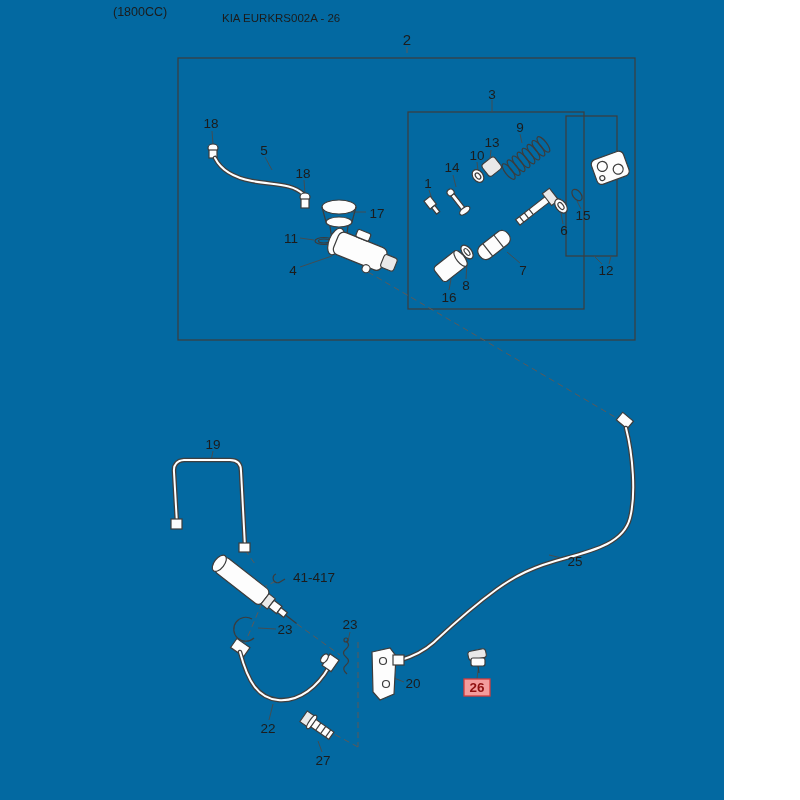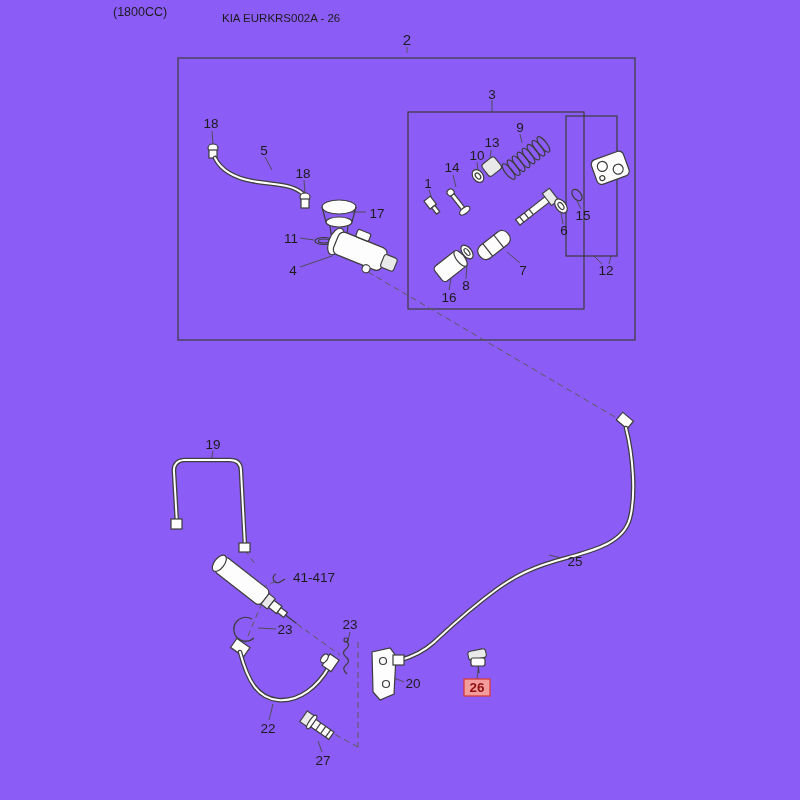--- a/index.html
+++ b/index.html
@@ -1,16 +1,16 @@
 <!DOCTYPE html>
 <html><head>
 <meta charset="utf-8">
 <style>
   html,body{margin:0;padding:0;background:#ffffff;}
-  .canvas{position:relative;width:800px;height:800px;background:#8b5cf6;font-family:"Liberation Sans",sans-serif;overflow:hidden;}
+  .canvas{position:relative;width:724px;height:800px;background:#0369a1;font-family:"Liberation Sans",sans-serif;overflow:hidden;}
   svg{position:absolute;left:0;top:0;}
   .ln{stroke:#3c3c3c;fill:none;stroke-width:1.2;}
   .lead{stroke:#4a4a4a;fill:none;stroke-width:0.9;}
   .part{stroke:#3c3c3c;fill:#fdfdfd;stroke-width:1.2;}
   .shade{stroke:#3c3c3c;fill:#e9e9e9;stroke-width:1.1;}
   .tubeO{stroke:#3f3f3f;fill:none;stroke-width:4.6;stroke-linecap:round;}
   .tubeI{stroke:#ffffff;fill:none;stroke-width:2;stroke-linecap:round;}
   .dash{stroke:#5a5a5a;fill:none;stroke-width:1;stroke-dasharray:6 4;}
   text{font-family:"Liberation Sans",sans-serif;fill:#1c1c1c;}
   .plabel{font-size:13.5px;text-anchor:middle;}

